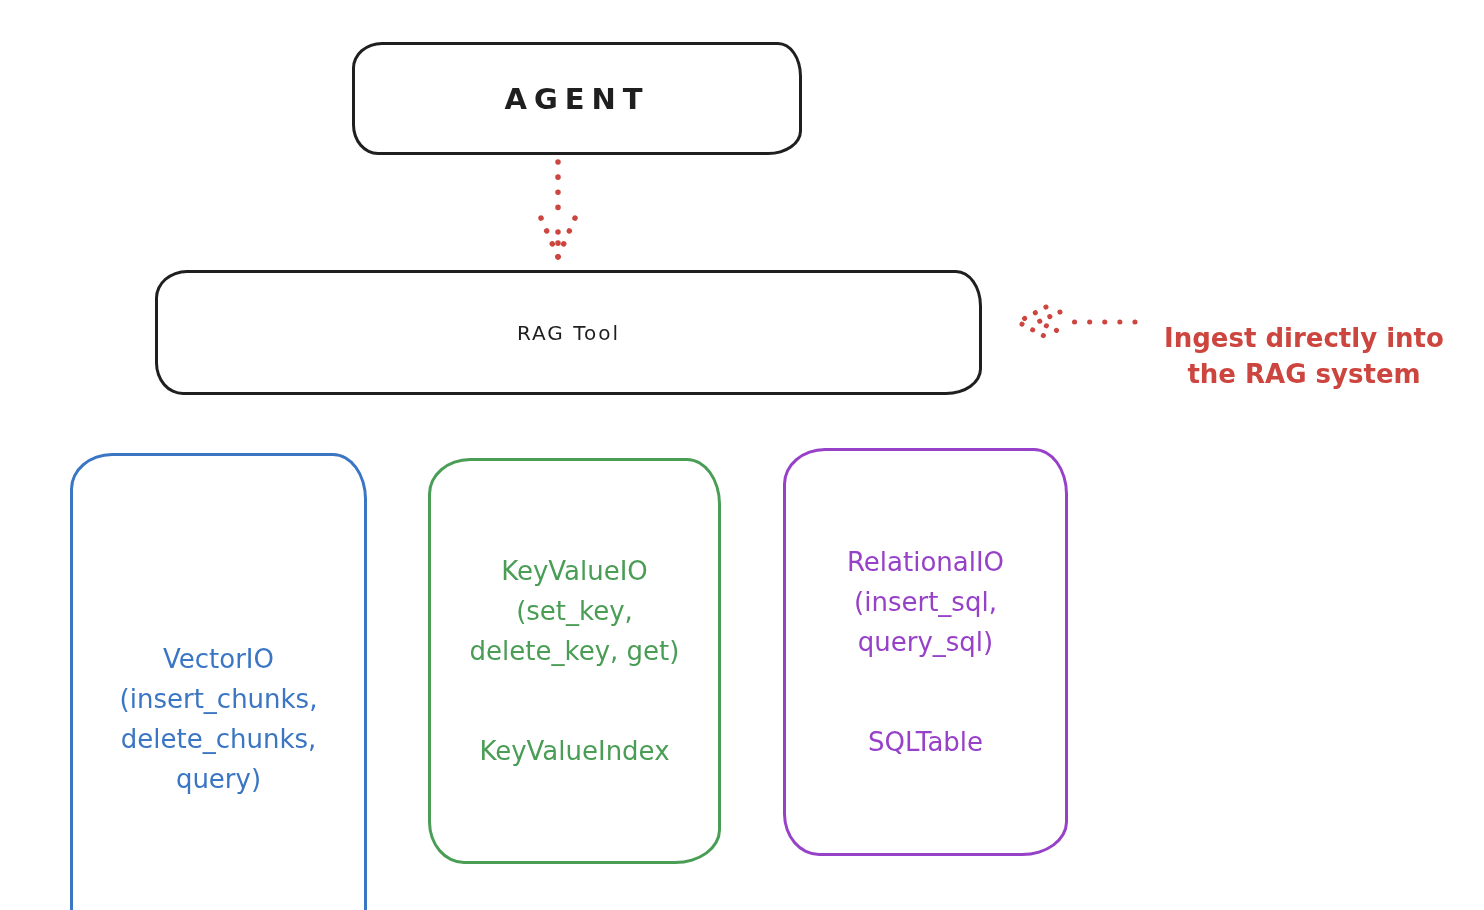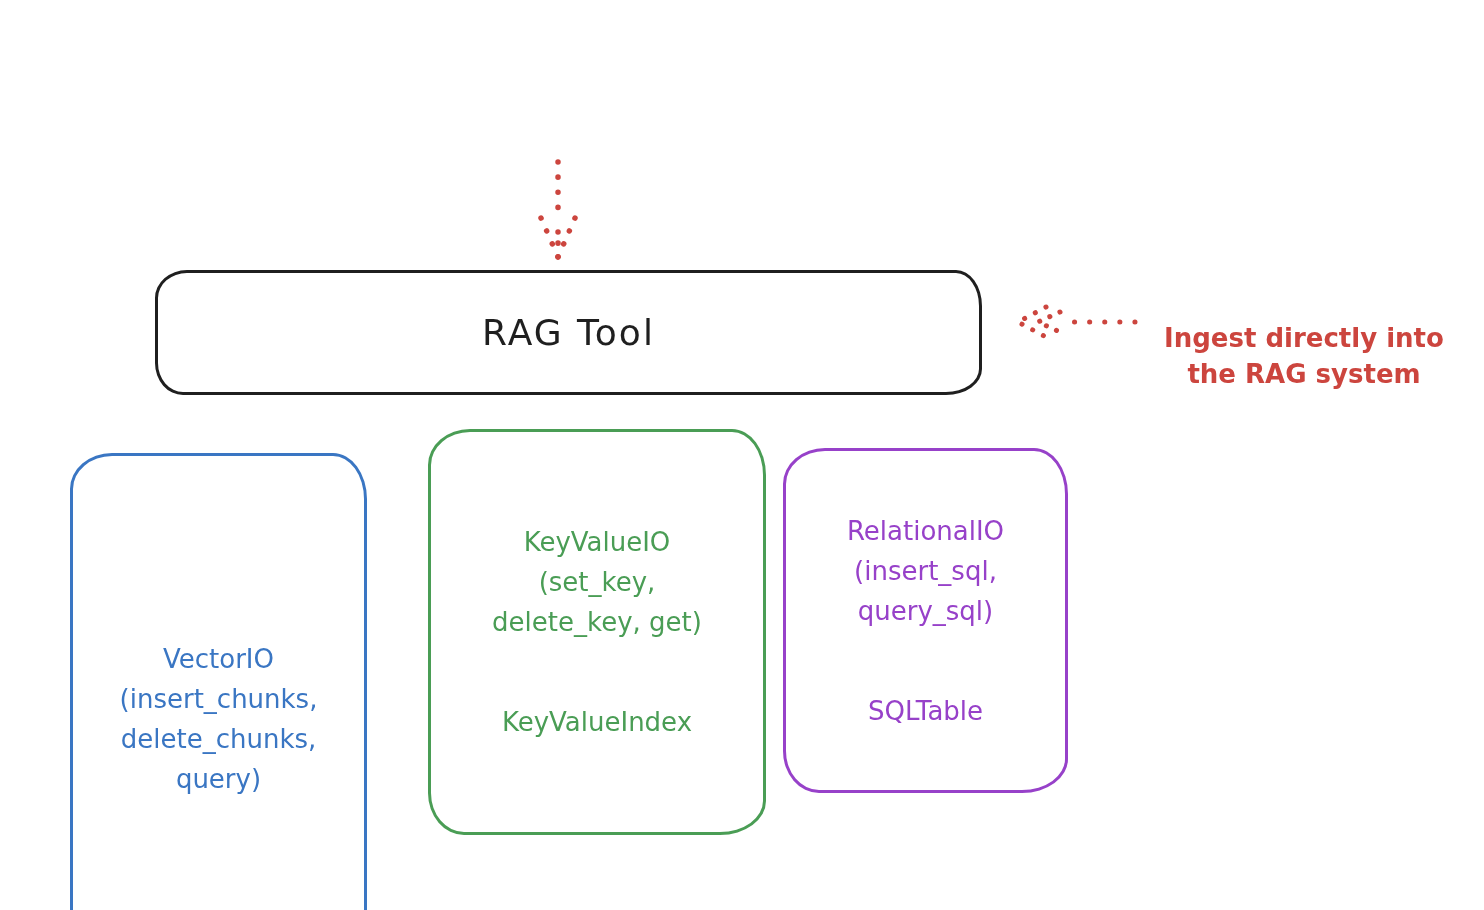--- a/index.html
+++ b/index.html
@@ -28,53 +28,56 @@
   .agent-node{
     left:352px;top:42px;width:450px;height:113px;
     border:3.5px solid var(--ink);
     border-radius:30px 24px 34px 26px / 26px 34px 24px 30px;
     font-size:29px;font-weight:bold;letter-spacing:7px;
   }
   .rag-node{
     left:155px;top:270px;width:827px;height:125px;
     border:3.5px solid var(--ink);
     border-radius:32px 26px 36px 28px / 28px 36px 26px 32px;
-    font-size:36px;letter-spacing:2px;font-weight:500;
+    font-size:20px;letter-spacing:2px;font-weight:500;
   }
   .backend{
     position:absolute;
     background:var(--bg);
     box-sizing:border-box;
     border-width:3.5px;border-style:solid;
     border-radius:42px 34px 46px 36px / 36px 46px 34px 42px;
     display:flex;flex-direction:column;align-items:center;justify-content:center;
     text-align:center;
     font-size:26px;line-height:40px;
   }
   .backend .methods{white-space:pre-line;}
   .backend .index{margin-top:60px;}
   .backend-vector{left:70px;top:453px;width:297px;height:531px;border-color:var(--blue);color:var(--blue);}
-  .backend-keyvalue{left:428px;top:429px;width:338px;height:406px;border-color:var(--green);color:var(--green);}
-  .backend-relational{left:783px;top:448px;width:285px;height:345px;border-color:var(--purple);color:var(--purple);}
+  .backend-keyvalue{left:428px;top:458px;width:293px;height:406px;border-color:var(--green);color:var(--green);}
+  .backend-relational{left:783px;top:448px;width:285px;height:408px;border-color:var(--purple);color:var(--purple);}
   .annotation{
     position:absolute;
     left:1138px;top:284px;width:332px;
     color:var(--red);
     font-size:26px;line-height:36px;font-weight:bold;
     text-align:center;white-space:pre-line;margin-top:36px;
   }
   .arrow{position:absolute;}
   .arrow-down{left:533px;top:156px;}
   .arrow-left{left:1008px;top:300px;}
 </style>
 </head>
 <body>
 
 <div class="canvas">
 
+  <div class="node agent-node">
+    <span>AGENT</span>
+  </div>
 
   <svg class="arrow arrow-down" width="50" height="110" viewBox="0 0 50 110">
     <g stroke="#cc453e" stroke-width="5.5" stroke-linecap="round" fill="none">
       <path d="M25 6 L25 64" stroke-dasharray="0.1 15"></path>
       <path d="M8 62 L25 101" stroke-dasharray="0.1 14"></path>
       <path d="M42 62 L25 101" stroke-dasharray="0.1 14"></path>
       <path d="M25 76 L25 98" stroke-dasharray="0.1 11"></path>
     </g>
   </svg>
 

